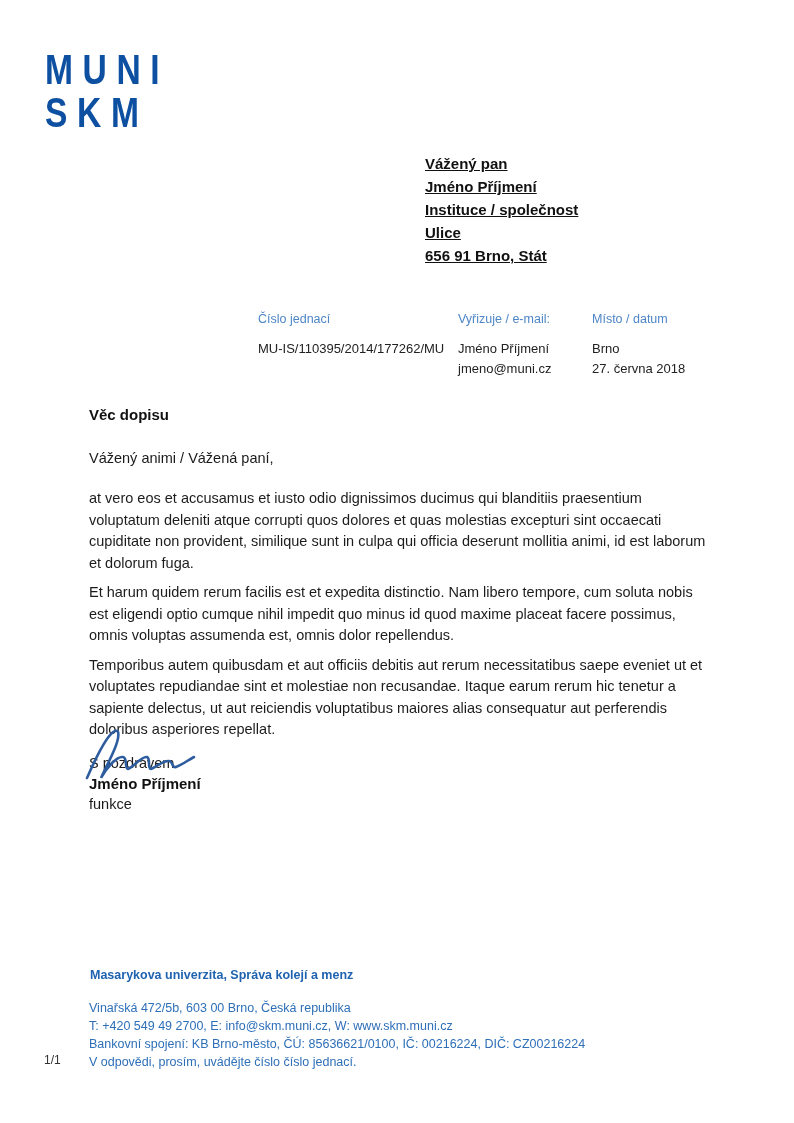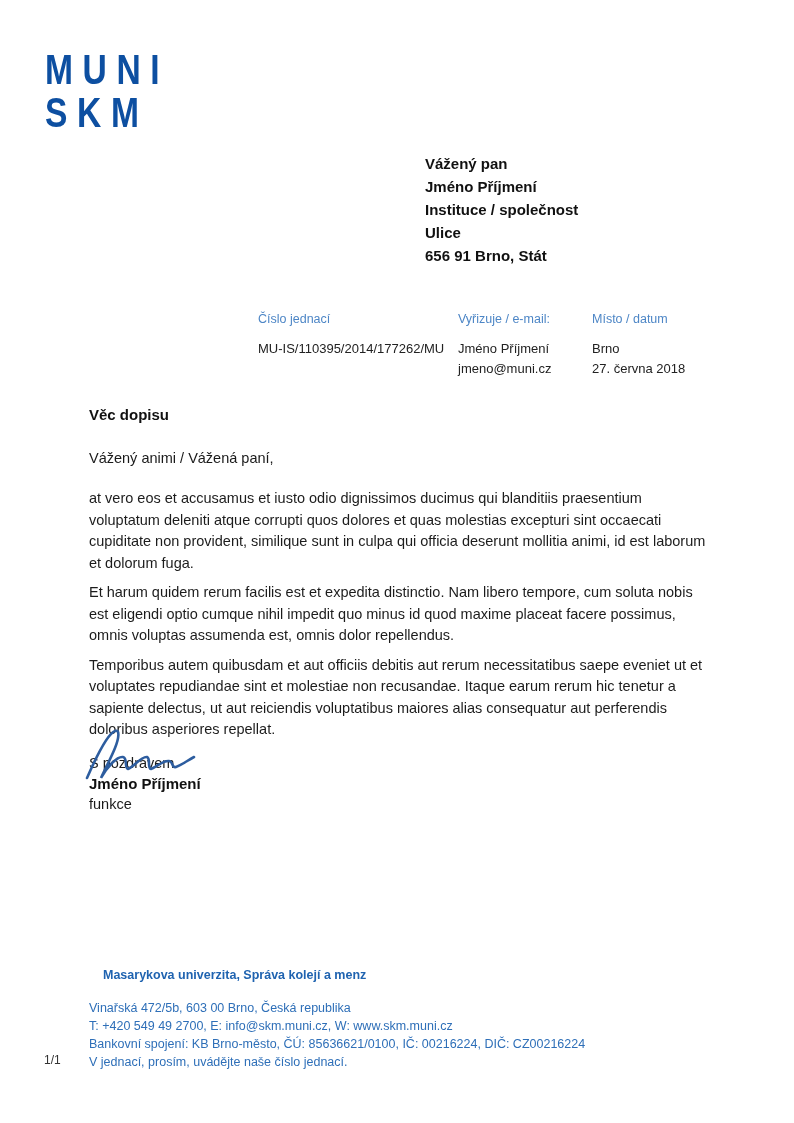--- a/index.html
+++ b/index.html
@@ -32,20 +32,21 @@
 
   
   .recipient {
     position: absolute;
     left: 425px;
     top: 152px;
     font-size: 15px;
     font-weight: 700;
     line-height: 23px;
     color: #111111;
+    text-decoration: underline;
   }
 
   
   .ref-col { position: absolute; top: 309px; font-size: 13px; line-height: 20px; color: #222222; }
   .ref-col .ref-label { font-size: 12.5px; color: #4d86c6; margin-bottom: 10px; }
   .ref-col-1 { left: 89px; }
   .ref-col-2 { left: 258px; }
   .ref-col-3 { left: 458px; }
   .ref-col-4 { left: 592px; }
 
@@ -94,21 +95,21 @@
     position: absolute;
     left: 89px;
     top: 796px;
     font-size: 14.5px;
     text-align: right;
   }
 
   
   .footer-org {
     position: absolute;
-    left: 103px;
+    left: 90px;
     top: 968px;
     font-size: 12.5px;
     font-weight: 700;
     color: #1f63b0;
   }
   .footer-lines {
     position: absolute;
     left: 89px;
     top: 999px;
     font-size: 12.5px;
@@ -178,18 +179,18 @@
 
   <div class="sig-name">Jméno Příjmení</div>
   <div class="sig-role">funkce</div>
 
   <div class="footer-org">Masarykova univerzita, Správa kolejí a menz</div>
 
   <div class="footer-lines">
     <div>Vinařská 472/5b, 603 00 Brno, Česká republika</div>
     <div>T: +420 549 49 2700, E: info@skm.muni.cz, W: www.skm.muni.cz</div>
     <div>Bankovní spojení: KB Brno-město, ČÚ: 85636621/0100, IČ: 00216224, DIČ: CZ00216224</div>
-    <div>V jednací, prosím, uvádějte naše číslo jednací.</div>
+    <div>V odpovědi, prosím, uvádějte číslo číslo jednací.</div>
   </div>
 
   <div class="page-number">1/1</div>
 
 </div>
 
 </body></html>

